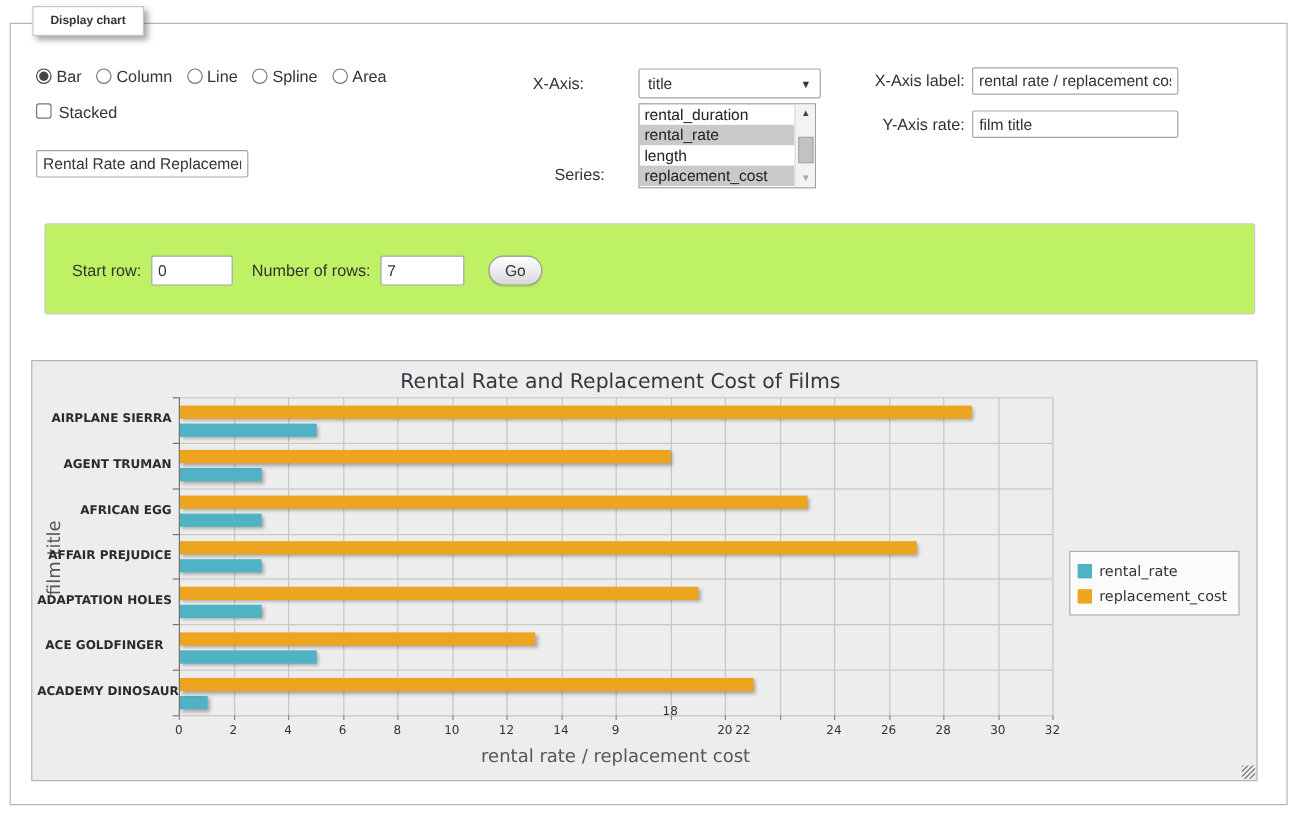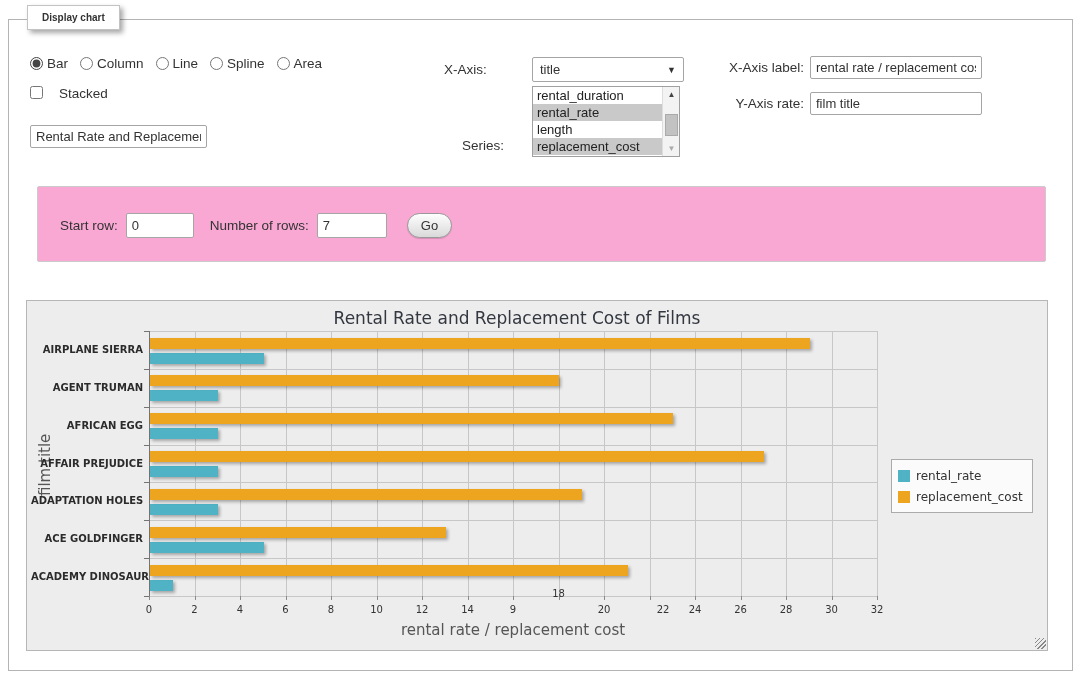--- a/index.html
+++ b/index.html
@@ -12,21 +12,21 @@
               border:1px solid #b4b4b4; background:#fff; }
   #legend-tab { left:27px; top:5px; background:#fff; border:1px solid #c3c3c3;
                 padding:6px 14px; font-size:10px; font-weight:bold; color:#333;
                 box-shadow:3px 3px 5px rgba(0,0,0,0.35); z-index:5; }
 
   
   .ctl-label { font-size:13.5px; color:#333; }
   #chart-type-row { left:30px; top:56px; display:flex; align-items:center; gap:6px; }
   #chart-type-row label { display:flex; align-items:center; gap:4px; font-size:13.5px; color:#333; margin-right:6px; }
   input[type=radio], input[type=checkbox] { width:13px; height:13px; margin:0; accent-color:#444; }
-  #stacked-row { left:30px; top:86px; display:flex; align-items:flex-start; gap:16px; }
+  #stacked-row { left:30px; top:86px; display:flex; align-items:flex-start; gap:6px; }
 
   .txt { border:1px solid #a5a5a5; background:#fff; font-size:13px; color:#333;
          padding:2px 5px; font-family:"Liberation Sans", sans-serif; border-radius:2px; }
   #title-input { left:30px; top:125px; width:177px; height:23px; }
 
   #xaxis-label-txt { left:444px; top:62px; width:63px; }
   #xaxis-select { left:532px; top:57px; width:152px; height:25px; border:1px solid #a5a5a5;
                   background:#fff; display:flex; align-items:center; justify-content:space-between;
                   padding:0 7px; font-size:13px; color:#333; border-radius:2px; }
   #xaxis-select .arr { font-size:9px; color:#333; }
@@ -46,21 +46,21 @@
   #sb-thumb { position:absolute; left:2px; top:27px; width:13px; height:22px;
               background:#c2c2c2; border:1px solid #aaa; }
 
   #xlabel-txt { left:718px; top:60px; width:86px; text-align:right; }
   #xlabel-input { left:810px; top:56px; width:172px; height:23px; }
   #ylabel-txt { left:718px; top:96px; width:86px; text-align:right; }
   #ylabel-input { left:810px; top:92px; width:172px; height:23px; }
 
   
   #rows-panel { left:37px; top:186px; width:1009px; height:76px;
-                background:#f9a8d4; border:1px solid #cbcbcb; border-radius:2px; }
+                background:#bef264; border:1px solid #cbcbcb; border-radius:2px; }
   #rows-inner { position:absolute; left:22px; top:26px; display:flex; align-items:center; }
   #rows-inner .ctl-label { margin-right:8px; }
   #start-row-input { width:68px; height:25px; margin-right:16px; }
   #num-rows-input { width:70px; height:25px; margin-right:20px; }
   #go-button { height:25px; padding:0 13px; border:1px solid #999; border-radius:13px;
                background:linear-gradient(#fefefe,#d9d9d9); font-size:13px; color:#333;
                display:flex; align-items:center; cursor:default;
                box-shadow:0 1px 1px rgba(0,0,0,0.15); }
 
   
@@ -225,37 +225,37 @@
     <div class="abs xtick-label" style="left: 380px; top: 303px;">12</div>
     <div class="abs xtick" style="left: 440.5px; top: 295px;"></div>
     <div class="abs xtick-label" style="left: 425.5px; top: 303px;">14</div>
     <div class="abs xtick" style="left: 486px; top: 295px;"></div>
     <div class="abs xtick-label" style="left: 471px; top: 303px;">9</div>
     <div class="abs xtick" style="left: 531.5px; top: 295px;"></div>
     <div class="abs xtick-label" style="left: 516.5px; top: 287px;">18</div>
     <div class="abs xtick" style="left: 577px; top: 295px;"></div>
     <div class="abs xtick-label" style="left: 562px; top: 303px;">20</div>
     <div class="abs xtick" style="left: 622.5px; top: 295px;"></div>
-    <div class="abs xtick-label" style="left: 621px; top: 303px;">22</div>
+    <div class="abs xtick-label" style="left: 577px; top: 303px;">22</div>
     <div class="abs xtick" style="left: 668px; top: 295px;"></div>
     <div class="abs xtick-label" style="left: 653px; top: 303px;">24</div>
     <div class="abs xtick" style="left: 713.5px; top: 295px;"></div>
     <div class="abs xtick-label" style="left: 698.5px; top: 303px;">26</div>
     <div class="abs xtick" style="left: 759px; top: 295px;"></div>
     <div class="abs xtick-label" style="left: 744px; top: 303px;">28</div>
     <div class="abs xtick" style="left: 804.5px; top: 295px;"></div>
     <div class="abs xtick-label" style="left: 789.5px; top: 303px;">30</div>
     <div class="abs xtick" style="left: 850px; top: 295px;"></div>
     <div class="abs xtick-label" style="left: 835px; top: 303px;">32</div>
     <div class="abs cat-label" style="left: 4px; top: 42.9286px;">AIRPLANE SIERRA</div>
     <div class="abs cat-label" style="left: 4px; top: 80.7857px;">AGENT TRUMAN</div>
     <div class="abs cat-label" style="left: 4px; top: 118.643px;">AFRICAN EGG</div>
     <div class="abs cat-label" style="left: 4px; top: 156.5px;">AFFAIR PREJUDICE</div>
     <div class="abs cat-label" style="left: 4px; top: 194.357px;">ADAPTATION HOLES</div>
-    <div class="abs cat-label" style="left: 4px; top: 232.214px;">ACE GOLDFINGER</div>
+    <div class="abs cat-label" style="left: 4px; top: 232.214px; text-align: center;">ACE GOLDFINGER</div>
     <div class="abs cat-label" style="left: 4px; top: 270.071px;">ACADEMY DINOSAUR</div>
     <div class="abs bar" style="left: 123px; top: 52px; width: 114px; background: rgb(79, 179, 197);"></div>
     <div class="abs bar" style="left: 123px; top: 89px; width: 68px; background: rgb(79, 179, 197);"></div>
     <div class="abs bar" style="left: 123px; top: 127px; width: 68px; background: rgb(79, 179, 197);"></div>
     <div class="abs bar" style="left: 123px; top: 165px; width: 68px; background: rgb(79, 179, 197);"></div>
     <div class="abs bar" style="left: 123px; top: 203px; width: 68px; background: rgb(79, 179, 197);"></div>
     <div class="abs bar" style="left: 123px; top: 241px; width: 114px; background: rgb(79, 179, 197);"></div>
     <div class="abs bar" style="left: 123px; top: 279px; width: 23px; background: rgb(79, 179, 197);"></div>
     <div class="abs bar" style="left: 123px; top: 37px; width: 660px; background: rgb(237, 164, 31);"></div>
     <div class="abs bar" style="left: 123px; top: 74px; width: 409px; background: rgb(237, 164, 31);"></div>

